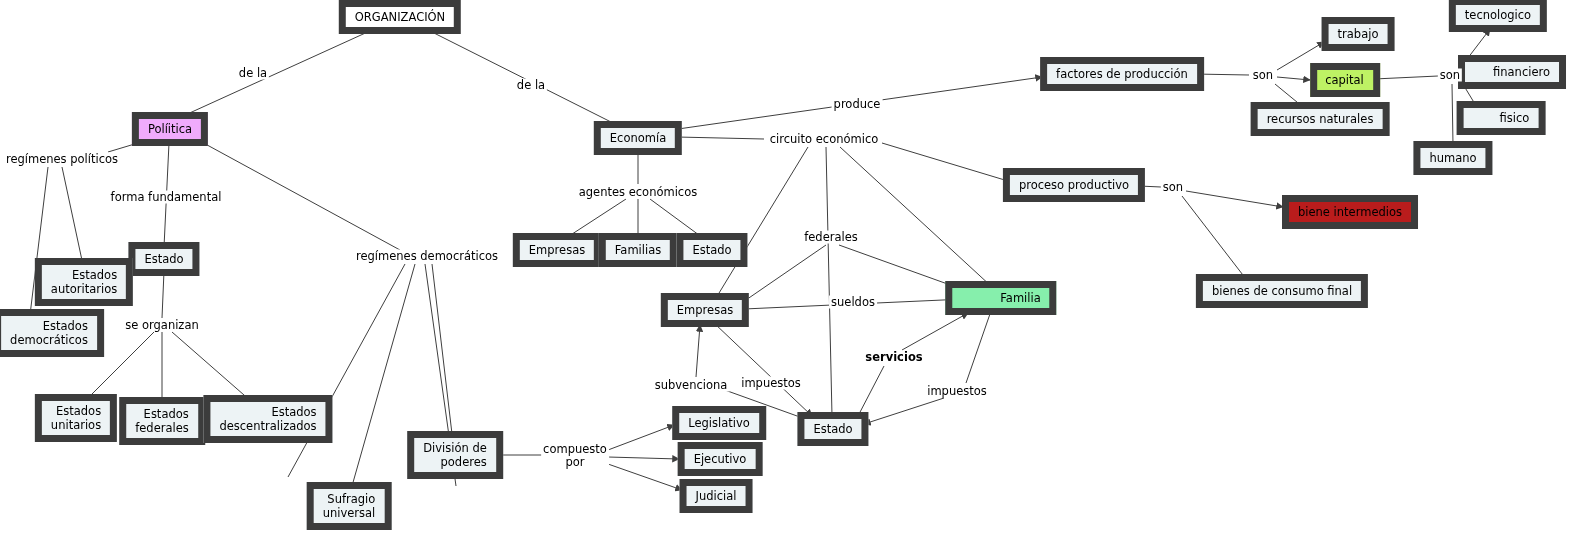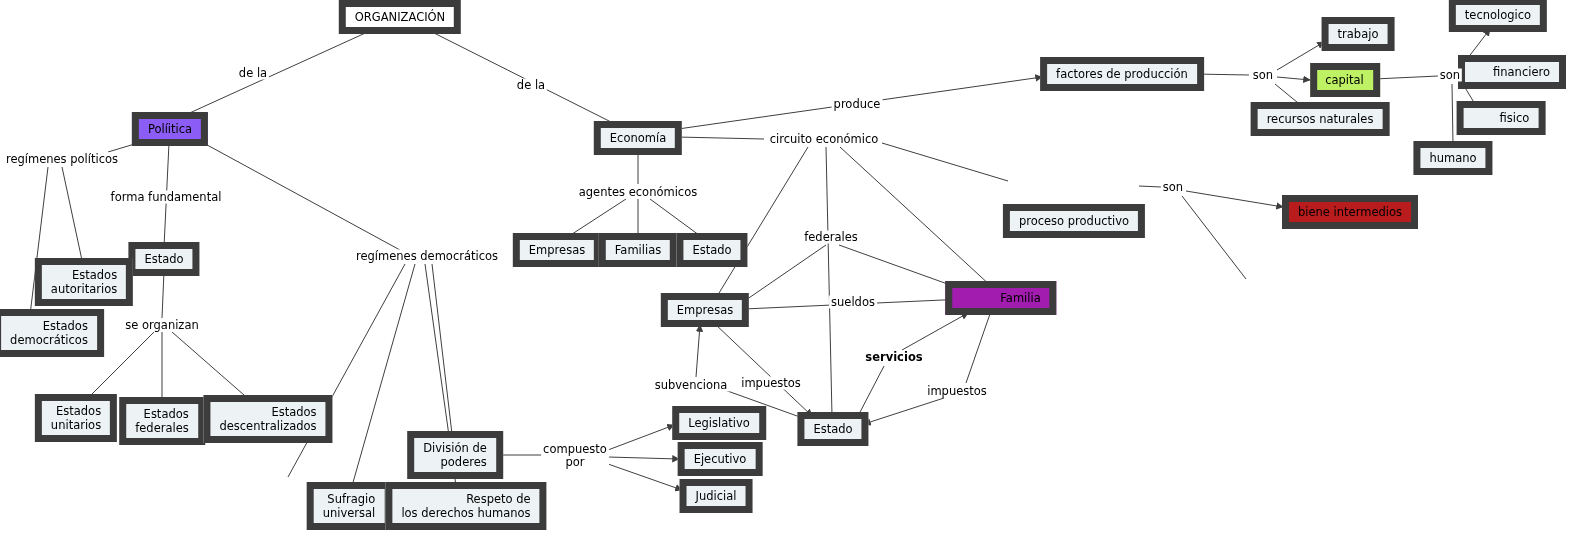--- a/index.html
+++ b/index.html
@@ -108,58 +108,57 @@
       <line x1="714" y1="323" x2="812" y2="416" marker-end="url(#arrowhead)"></line>
       <line x1="811" y1="421" x2="722" y2="389"></line>
       <line x1="696" y1="377" x2="700" y2="325" marker-end="url(#arrowhead)"></line>
       <line x1="858" y1="416" x2="884" y2="366"></line>
       <line x1="902" y1="350" x2="968" y2="313" marker-end="url(#arrowhead)"></line>
       <line x1="991" y1="311" x2="966" y2="383"></line>
       <line x1="944" y1="398" x2="864" y2="424" marker-end="url(#arrowhead)"></line>
     </svg>
 
 <div class="node" style="left: 400px; top: 17px; min-width: 106px; background: rgb(255, 255, 255); border-color: rgb(60, 60, 60);">ORGANIZACIÓN</div>
-    <div class="node" style="left: 170px; top: 129px; background: #8b5cf6; border-color: rgb(60, 60, 60);">Políitica</div>
+    <div class="node" style="left: 170px; top: 129px; background: #f0abfc; border-color: rgb(60, 60, 60);">Políitica</div>
     <div class="node" style="left: 638px; top: 138px; background: rgb(237, 243, 245); border-color: rgb(60, 60, 60);">Economía</div>
     <div class="node" style="left: 1122px; top: 74px; background: rgb(237, 243, 245); border-color: rgb(60, 60, 60);">factores de producción</div>
     <div class="node" style="left: 1358px; top: 34px; background: rgb(237, 243, 245); border-color: rgb(60, 60, 60);">trabajo</div>
     <div class="node" style="left: 1345px; top: 80px; background: #bef264; border-color: rgb(60, 60, 60); padding-left: 8px;">capital</div>
     <div class="node" style="left: 1320px; top: 119px; background: rgb(237, 243, 245); border-color: rgb(60, 60, 60);">recursos naturales</div>
     <div class="node" style="left: 1498px; top: 15px; background: rgb(237, 243, 245); border-color: rgb(60, 60, 60);">tecnologico</div>
     <div class="node" style="left: 1512px; top: 72px; background: rgb(237, 243, 245); border-color: rgb(60, 60, 60); padding-left: 28px;">financiero</div>
     <div class="node" style="left: 1501px; top: 118px; background: rgb(237, 243, 245); border-color: rgb(60, 60, 60); padding-left: 36px;">fisico</div>
     <div class="node" style="left: 1453px; top: 158px; background: rgb(237, 243, 245); border-color: rgb(60, 60, 60);">humano</div>
-    <div class="node" style="left: 1074px; top: 185px; background: rgb(237, 243, 245); border-color: rgb(60, 60, 60); margin-top: 36px;">proceso productivo</div>
+    <div class="node" style="left: 1074px; top: 185px; background: rgb(237, 243, 245); border-color: rgb(60, 60, 60);">proceso productivo</div>
     <div class="node" style="left: 1350px; top: 212px; background: #b91c1c; border-color: rgb(60, 60, 60);">biene intermedios</div>
+    <div class="node" style="left: 1282px; top: 291px; background: rgb(237, 243, 245); border-color: rgb(60, 60, 60);">bienes de consumo final</div>
     <div class="node" style="left: 557px; top: 250px; background: rgb(237, 243, 245); border-color: rgb(60, 60, 60);">Empresas</div>
     <div class="node" style="left: 638px; top: 250px; background: rgb(237, 243, 245); border-color: rgb(60, 60, 60);">Familias</div>
     <div class="node" style="left: 712px; top: 250px; background: rgb(237, 243, 245); border-color: rgb(60, 60, 60);">Estado</div>
     <div class="node" style="left: 164px; top: 259px; background: rgb(237, 243, 245); border-color: rgb(60, 60, 60);">Estado</div>
     <div class="node" style="left: 84px; top: 282px; background: rgb(237, 243, 245); border-color: rgb(60, 60, 60);">Estados
 autoritarios</div>
     <div class="node" style="left: 49px; top: 333px; background: rgb(237, 243, 245); border-color: rgb(60, 60, 60);">Estados
 democráticos</div>
     <div class="node" style="left: 76px; top: 418px; background: rgb(237, 243, 245); border-color: rgb(60, 60, 60);">Estados
 unitarios</div>
     <div class="node" style="left: 162px; top: 421px; background: rgb(237, 243, 245); border-color: rgb(60, 60, 60);">Estados
 federales</div>
     <div class="node" style="left: 268px; top: 419px; background: rgb(237, 243, 245); border-color: rgb(60, 60, 60);">Estados
 descentralizados</div>
     <div class="node" style="left: 705px; top: 310px; background: rgb(237, 243, 245); border-color: rgb(60, 60, 60);">Empresas</div>
-    <div class="node" style="left: 1001px; top: 298px; background: #a21caf; border-color: rgb(60, 60, 60); padding-left: 48px;">Familia</div>
+    <div class="node" style="left: 1001px; top: 298px; background: #86efac; border-color: rgb(60, 60, 60); padding-left: 48px;">Familia</div>
     <div class="node" style="left: 833px; top: 429px; background: rgb(237, 243, 245); border-color: rgb(60, 60, 60);">Estado</div>
     <div class="node" style="left: 719px; top: 423px; background: rgb(237, 243, 245); border-color: rgb(60, 60, 60);">Legislativo</div>
     <div class="node" style="left: 720px; top: 459px; background: rgb(237, 243, 245); border-color: rgb(60, 60, 60);">Ejecutivo</div>
     <div class="node" style="left: 716px; top: 496px; background: rgb(237, 243, 245); border-color: rgb(60, 60, 60);">Judicial</div>
     <div class="node" style="left: 455px; top: 455px; background: rgb(237, 243, 245); border-color: rgb(60, 60, 60);">División de
 poderes</div>
     <div class="node" style="left: 349px; top: 506px; background: rgb(237, 243, 245); border-color: rgb(60, 60, 60);">Sufragio
 universal</div>
-    <div class="node" style="left: 466px; top: 506px; background: rgb(237, 243, 245); border-color: rgb(60, 60, 60);">Respeto de
-los derechos humanos</div>
     <div class="edge-label" style="left: 253px; top: 73px;">de la</div>
     <div class="edge-label" style="left: 531px; top: 85px;">de la</div>
     <div class="edge-label" style="left: 62px; top: 159px;">regímenes políticos</div>
     <div class="edge-label" style="left: 166px; top: 197px;">forma fundamental</div>
     <div class="edge-label" style="left: 162px; top: 325px;">se organizan</div>
     <div class="edge-label" style="left: 427px; top: 256px;">regímenes democráticos</div>
     <div class="edge-label" style="left: 638px; top: 192px;">agentes económicos</div>
     <div class="edge-label" style="left: 824px; top: 139px;">circuito económico</div>
     <div class="edge-label" style="left: 857px; top: 104px;">produce</div>
     <div class="edge-label" style="left: 1263px; top: 75px;">son</div>

